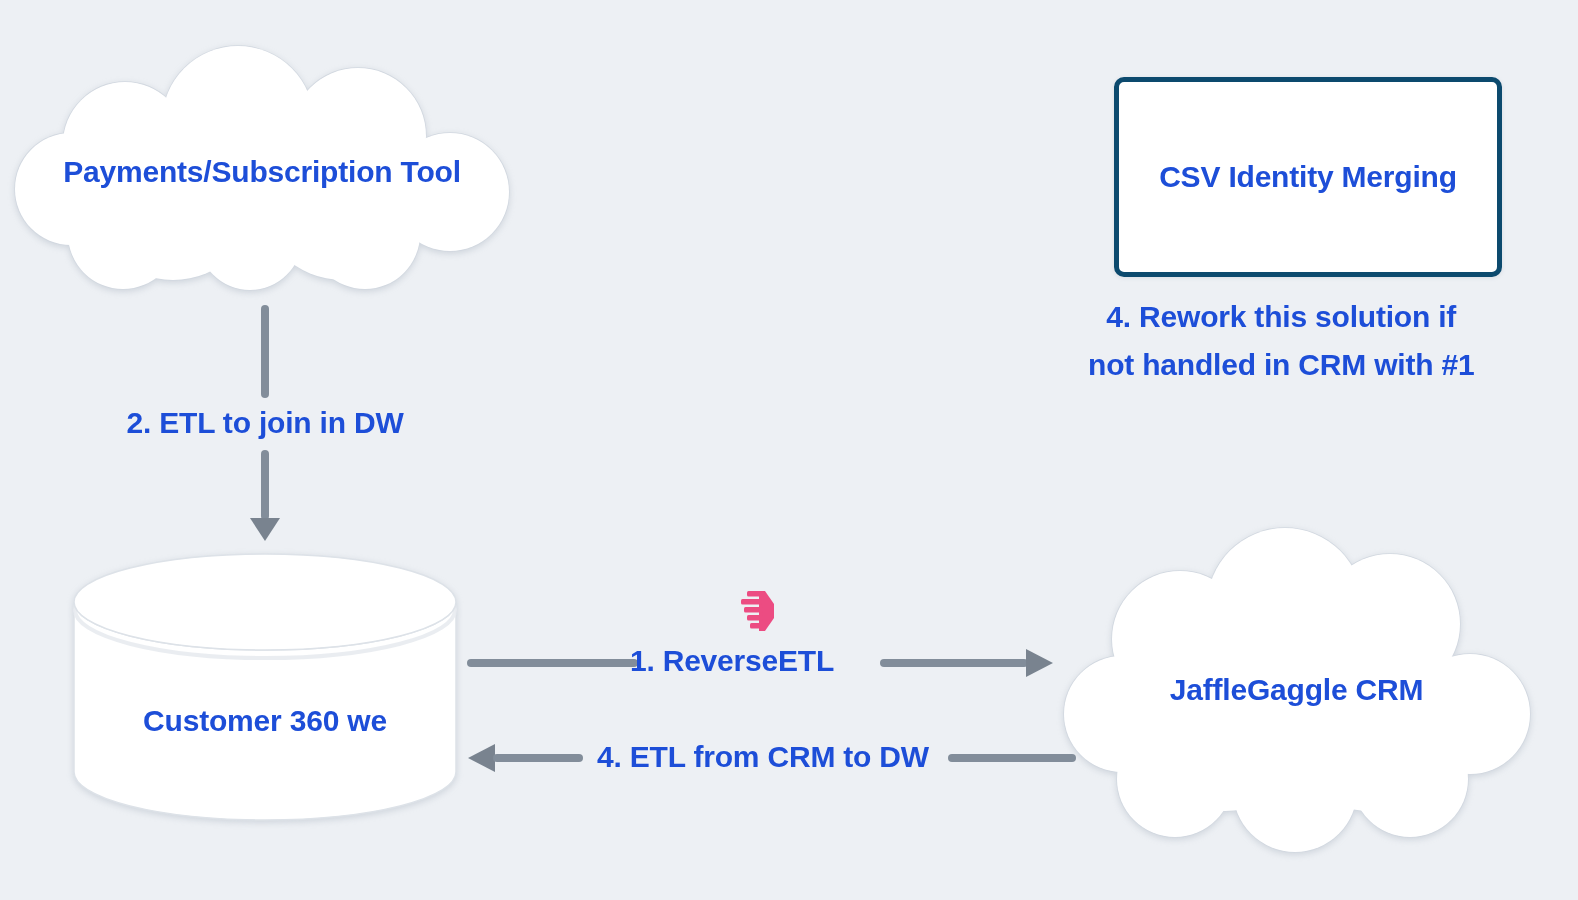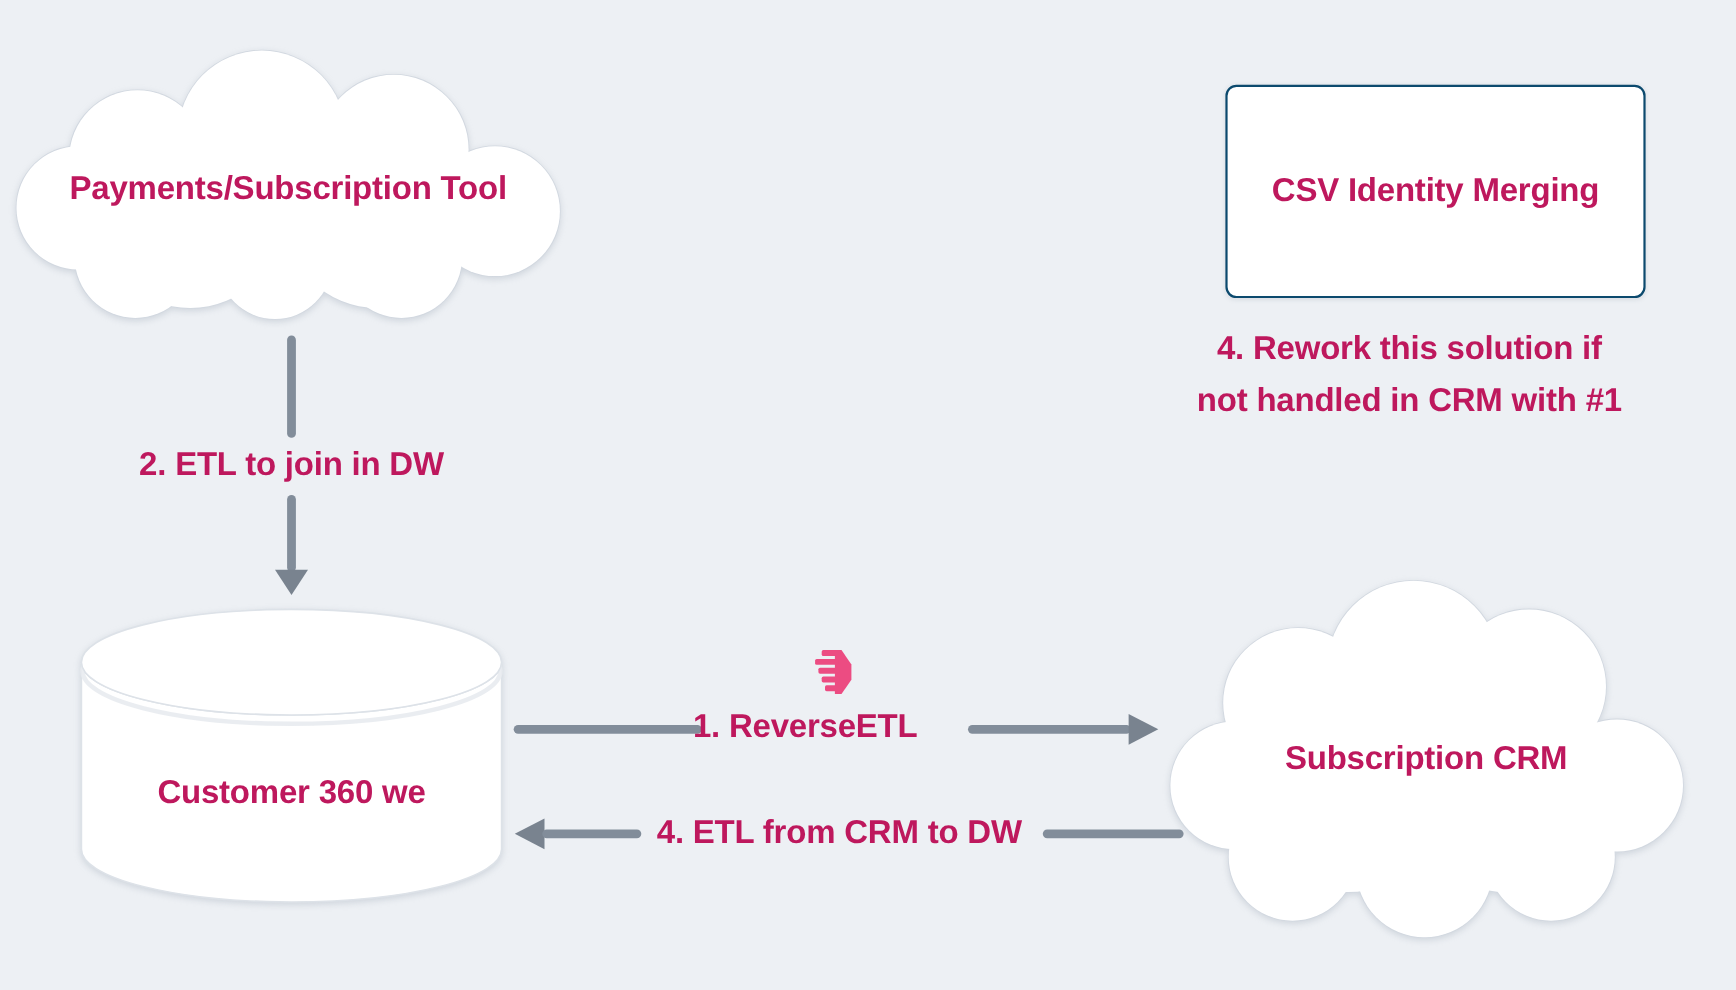--- a/index.html
+++ b/index.html
@@ -13,21 +13,21 @@
     position: relative;
     width: 1578px; height: 900px;
     background: #edf0f4;
   }
   .node { position: absolute; }
   .node svg { display: block; width: 100%; height: 100%; }
   .shape-shadow { filter: drop-shadow(0 2px 3px rgba(151,163,178,0.35)); }
   .cloud-outline { fill: #ffffff; stroke: #d2d8e0; stroke-width: 1.5; }
   .cloud-fill    { fill: #ffffff; stroke: none; }
   .diagram-text {
-    color: #be185d;
+    color: #1d4ed8;
     font-size: 30px;
     font-weight: 600;
     letter-spacing: -0.2px;
     line-height: 48px;
     white-space: nowrap;
   }
   .node-label {
     position: absolute; inset: 0;
     display: flex; align-items: center; justify-content: center;
     text-align: center;
@@ -57,21 +57,21 @@
     border-right: 27px solid #79838f;
   }
   .arrowhead.down {
     border-left: 15px solid transparent;
     border-right: 15px solid transparent;
     border-top: 23px solid #79838f;
   }
   .rect-node {
     position: absolute;
     background: #ffffff;
-    border: 2px solid #0c4a6e;
+    border: 5px solid #0c4a6e;
     border-radius: 10px;
     box-shadow: 0 1px 4px rgba(130,141,154,0.18);
   }
   .caption {
     position: absolute;
     text-align: center;
   }
   .icon-box { position: absolute; }
   .icon-box svg { display: block; }
 </style>
@@ -139,21 +139,21 @@
           <circle cx="165" cy="197" r="92"></circle>
           <circle cx="310" cy="197" r="92"></circle>
           <circle cx="115" cy="257" r="58"></circle>
           <circle cx="235" cy="268" r="62"></circle>
           <circle cx="350" cy="257" r="58"></circle>
         </g>
       </defs>
       <use href="#cloud2" class="cloud-outline"></use>
       <use href="#cloud2" class="cloud-fill"></use>
     </svg>
-    <span class="node-label diagram-text">Subscription CRM</span>
+    <span class="node-label diagram-text">JaffleGaggle CRM</span>
   </div>
 
   <div class="icon-box" style="left:740px; top:589px; width:36px; height:44px;">
     <svg viewBox="0 0 36 44" width="36" height="44">
       <polygon points="19,2 25,2 34,15 34,29 25,42 19,42" fill="#ec4c82"></polygon>
       <rect x="7" y="2" width="17" height="5.4" rx="1.5" fill="#ec4c82"></rect>
       <rect x="1" y="10" width="21" height="5.4" rx="1.5" fill="#ec4c82"></rect>
       <rect x="4" y="18" width="19" height="5.4" rx="1.5" fill="#ec4c82"></rect>
       <rect x="7" y="26" width="16" height="5.4" rx="1.5" fill="#ec4c82"></rect>
       <rect x="10" y="34" width="16" height="5.4" rx="1.5" fill="#ec4c82"></rect>

